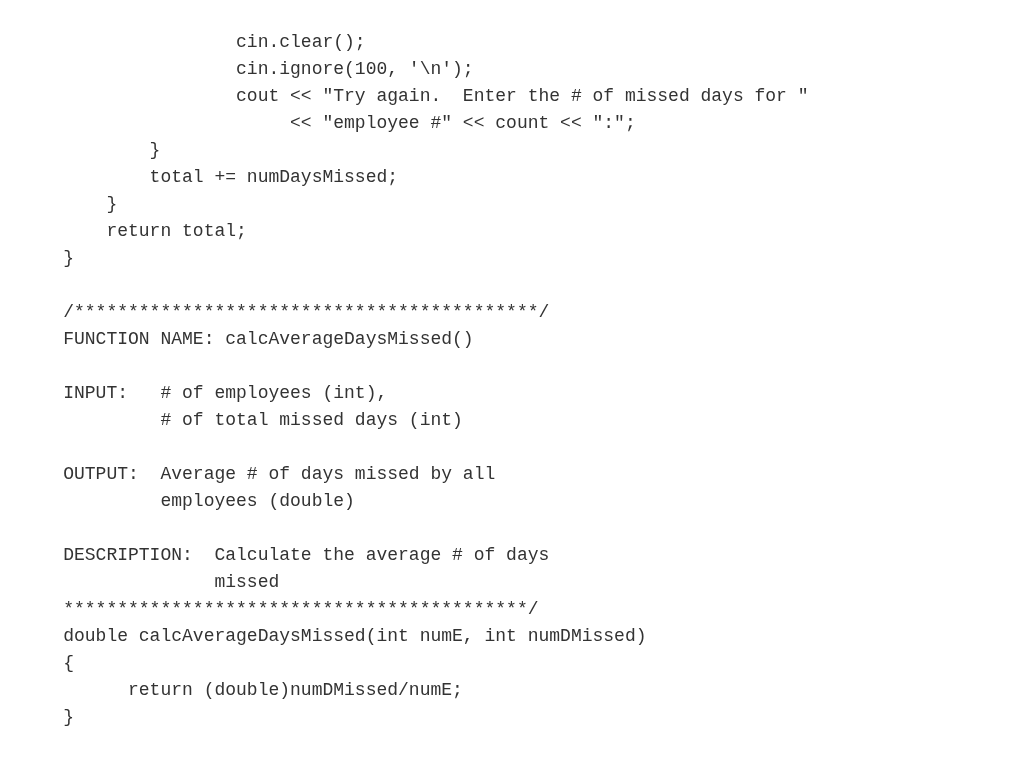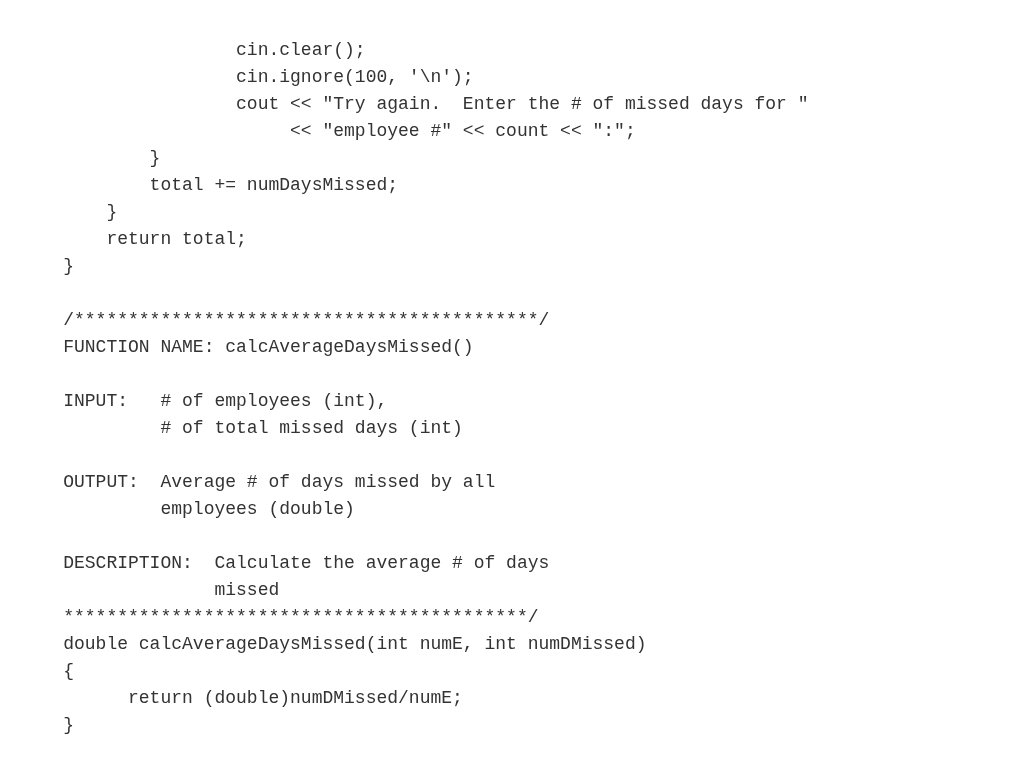--- a/index.html
+++ b/index.html
@@ -12,21 +12,21 @@
       background-color: #ffffff;
       font-family: 'Courier New', Courier, monospace;
       font-size: 18px;
       color: #333333;
       width: 1024px;
       min-height: 784px;
       overflow-x: hidden;
     }
 
     .code-container {
-      padding: 10px 20px;
+      padding: 2px 20px;
       white-space: pre;
       line-height: 1.5;
     }
   </style>
 </head>
 <body>
 
 <div class="code-container">
 <span>                    cin.clear();</span>
 <span>                    cin.ignore(100, '\n');</span>

